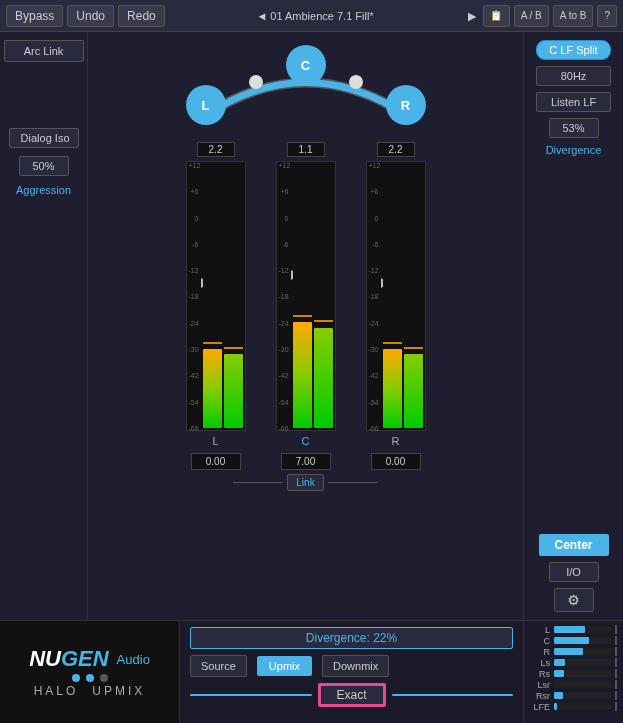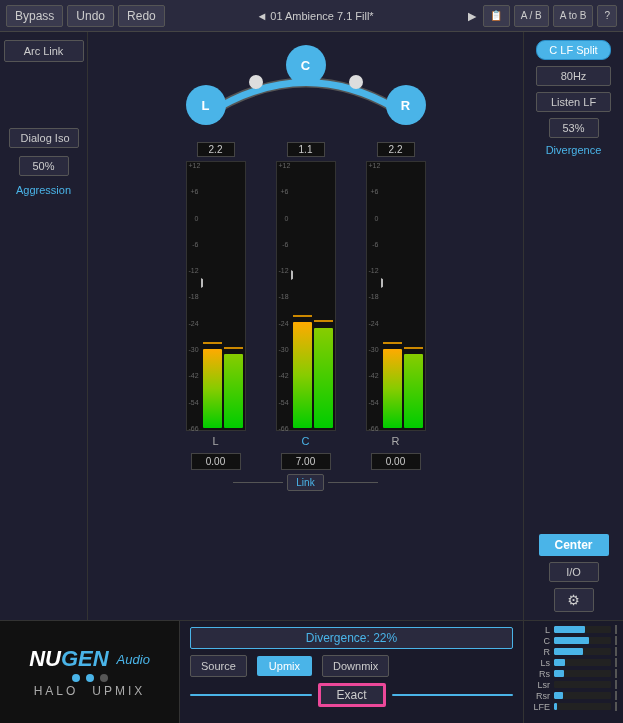--- a/index.html
+++ b/index.html
@@ -613,21 +613,21 @@
     <button class="gear-btn">⚙</button>
   </div>
 
 </div>
 
 <div class="bottom-bar">
 
   <div class="bottom-left">
     <div style="display:flex; align-items:center; gap:4px;">
       <span style="font-size:22px; font-weight:900; color:white; font-style:italic;">NU<span style="color:#4ab4e8;">GEN</span></span>
-      <span style="color:#4ab4e8; font-size:13px; margin-left:4px;font-style:italic;">Audio</span>
+      <span style="color:#4ab4e8; font-size:13px; margin-left:4px;">Audio</span>
     </div>
     <div class="dots-row">
       <div class="dot active"></div>
       <div class="dot active"></div>
       <div class="dot"></div>
     </div>
     <div style="display:flex; gap:14px; color:#aaa; font-size:12px; letter-spacing:3px;">
       <span>HALO</span>
       <span>UPMIX</span>
     </div>

